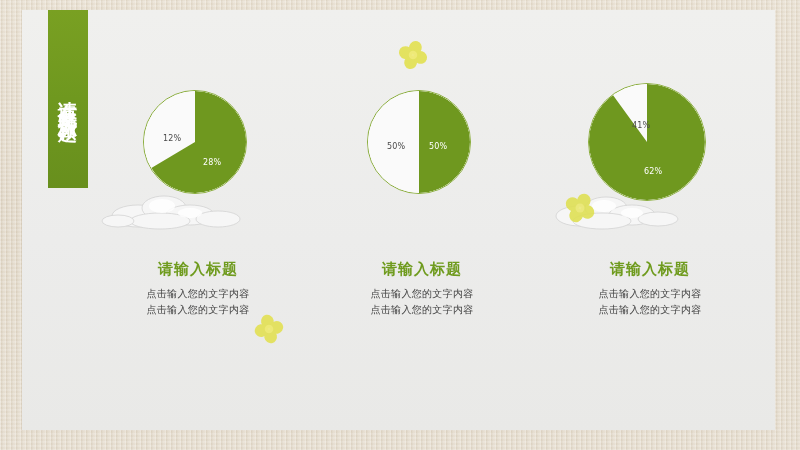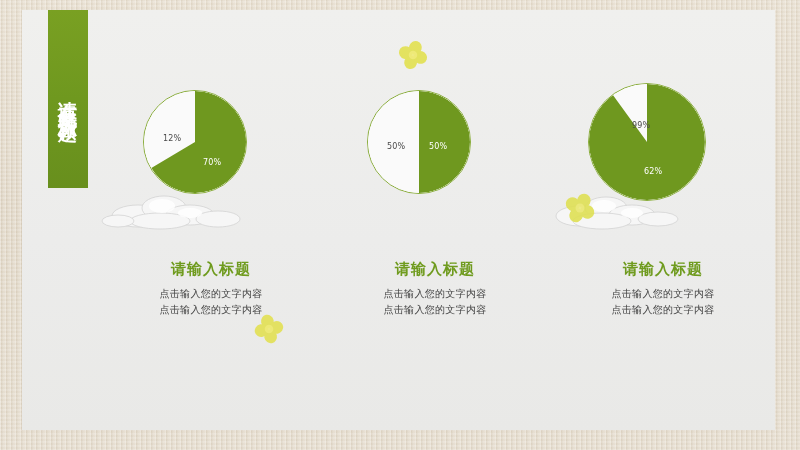--- a/index.html
+++ b/index.html
@@ -144,21 +144,21 @@
   
   .flower { position: absolute; z-index: 7; pointer-events: none; }
   .fl-1 { left: 396px; top: 38px;  width: 34px; height: 34px; }
   .fl-2 { left: 252px; top: 312px; width: 34px; height: 34px; }
   .fl-3 { left: 562px; top: 190px; width: 36px; height: 36px; }
 
   
   .caption {
     position: absolute;
     top: 250px;
-    left: 16px;
+    left: 3px;
     width: 250px;
     text-align: center;
     z-index: 5;
   }
   .cap-head {
     color: #6f9b1e;
     font-size: 15px;
     font-weight: bold;
     letter-spacing: 1px;
     line-height: 1.3;
@@ -189,21 +189,21 @@
     <div class="col col-1">
 
       <div class="pie-wrap">
         <div class="pie">
           <svg class="pie-svg" viewBox="0 0 100 100">
             <circle cx="50" cy="50" r="50" fill="#fafafa"></circle>
             <path d="M50,50 L50,0 A50,50 0 1,1 7.2,75.6 Z" fill="#6f981f"></path>
           </svg>
         </div>
         <span class="pie-label lbl-dark p1-a">12%</span>
-        <span class="pie-label lbl-light p1-b">70%</span>
+        <span class="pie-label lbl-light p1-b">28%</span>
       </div>
 
       <svg class="cloud cloud-1" viewBox="0 0 160 42">
         <g fill="#f6f6f6" stroke="#cfcfcf" stroke-width="0.7">
           <ellipse cx="40" cy="28" rx="26" ry="11"></ellipse>
           <ellipse cx="66" cy="20" rx="22" ry="12"></ellipse>
           <ellipse cx="92" cy="27" rx="24" ry="10"></ellipse>
           <ellipse cx="120" cy="31" rx="22" ry="8"></ellipse>
           <ellipse cx="62" cy="33" rx="30" ry="8"></ellipse>
           <ellipse cx="20" cy="33" rx="16" ry="6"></ellipse>
@@ -257,21 +257,21 @@
 
     <div class="col col-3">
 
       <div class="pie-wrap big">
         <div class="pie">
           <svg class="pie-svg" viewBox="0 0 100 100">
             <circle cx="50" cy="50" r="50" fill="#fafafa"></circle>
             <path d="M50,50 L50,0 A50,50 0 1,1 20.6,9.5 Z" fill="#6f981f"></path>
           </svg>
         </div>
-        <span class="pie-label lbl-dark p3-a">99%</span>
+        <span class="pie-label lbl-dark p3-a">41%</span>
         <span class="pie-label lbl-light p3-b">62%</span>
       </div>
 
       <div class="caption">
         <div class="cap-head">请输入标题</div>
         <div class="cap-line">点击输入您的文字内容</div>
         <div class="cap-line">点击输入您的文字内容</div>
       </div>
     </div>
 

